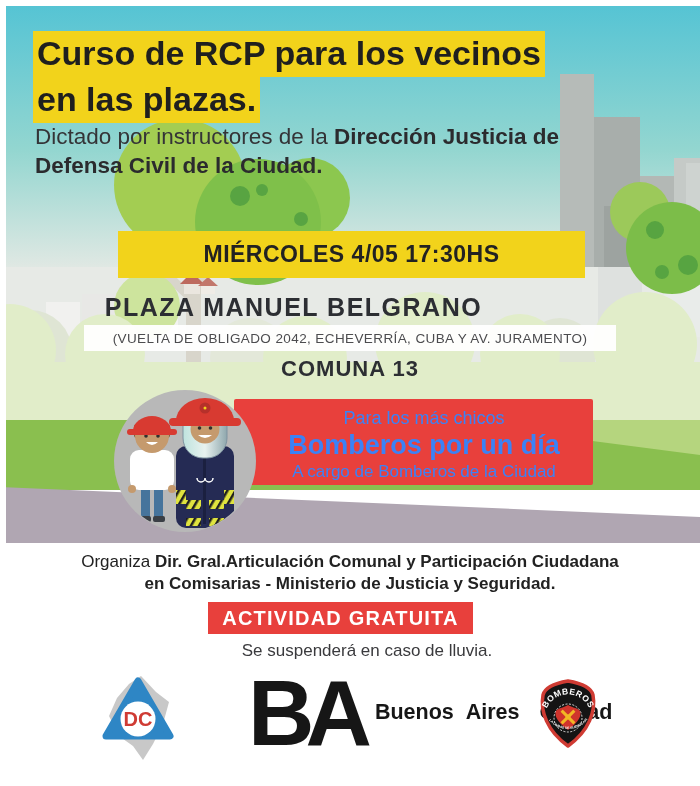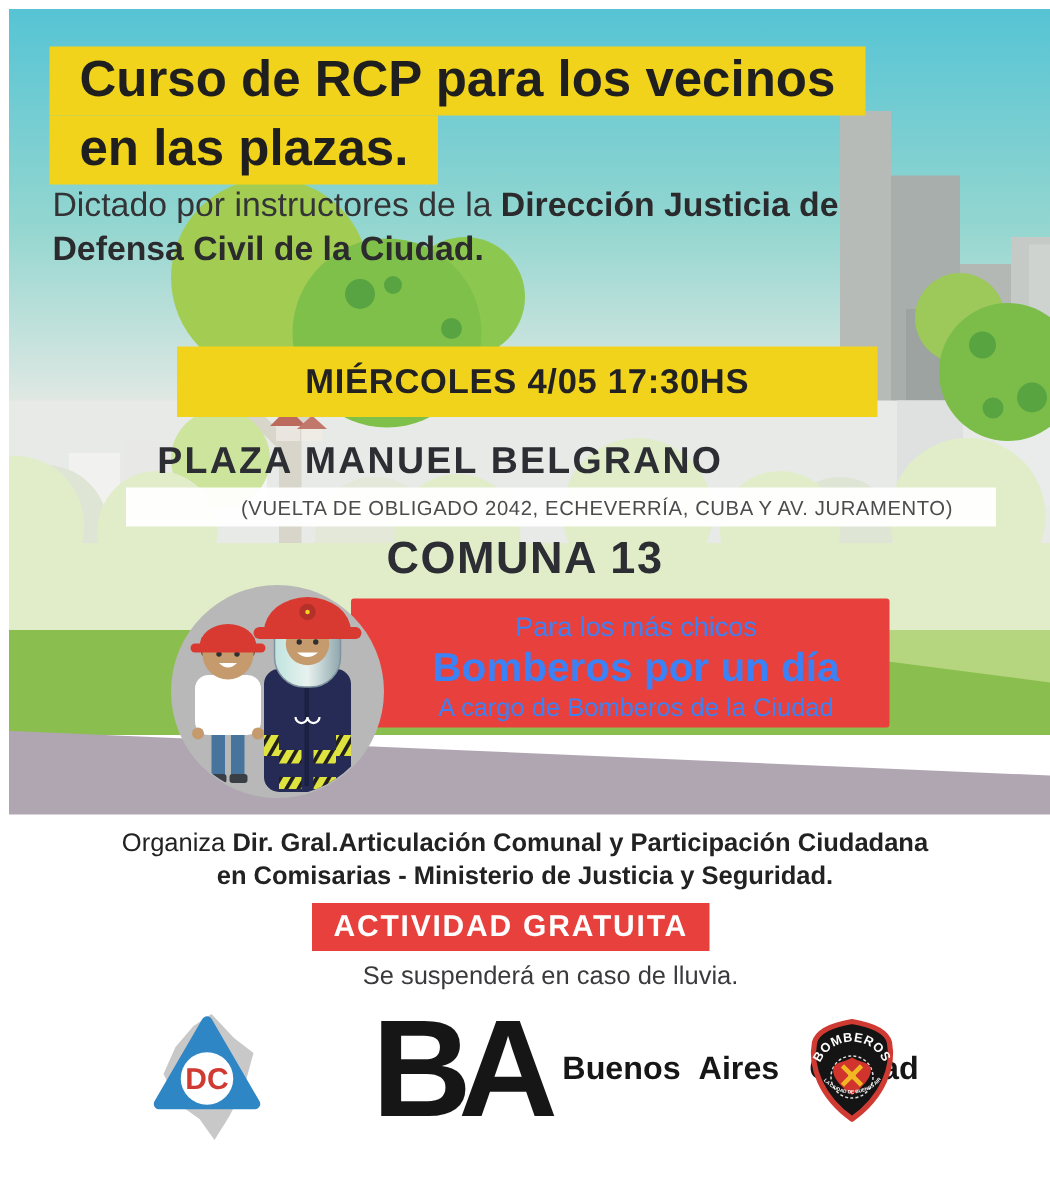--- a/index.html
+++ b/index.html
@@ -6,36 +6,36 @@
   .flyer{
     position:relative;width:700px;height:786px;overflow:hidden;background:#fff;
     font-family:"Liberation Sans",sans-serif;
   }
   .flyer svg.scene{position:absolute;left:0;top:0;z-index:0;display:block;}
   .layer{position:absolute;z-index:2;}
 
   
   .title-block{left:33px;top:31px;}
   .hl{display:inline-block;background:#f2d31b;color:#1f1f1f;
-      font-size:34px;line-height:38px;font-weight:800;padding:3px 20px 5px;}
+      font-size:34px;line-height:38px;font-weight:800;padding:3px 4px 5px;}
   .subtitle{left:35px;top:122px;width:640px;font-size:22.5px;line-height:29px;color:#343437;}
   .subtitle b{color:#2b2b2e;}
 
   
   .date-banner{left:118px;top:231px;width:467px;height:47px;background:#f2d31b;
       display:flex;align-items:center;justify-content:center;
       font-size:23px;font-weight:800;color:#222;letter-spacing:.5px;}
 
   .place{left:0;top:293px;width:587px;text-align:center;
       font-size:25px;font-weight:800;letter-spacing:1.5px;color:#2c2e33;}
   .address-strip{left:84px;top:325px;width:532px;height:26px;background:rgba(255,255,255,.95);
       display:flex;align-items:center;justify-content:center;
-      font-size:13.5px;letter-spacing:.4px;color:#4c4c4f;padding-left:48px;}
+      font-size:13.5px;letter-spacing:.4px;color:#4c4c4f;}
   .comuna{left:0;top:356px;width:700px;text-align:center;
-      font-size:30px;font-weight:800;letter-spacing:1px;color:#2c2e33;}
+      font-size:22px;font-weight:800;letter-spacing:1px;color:#2c2e33;}
 
   
   .promo-text{left:262px;top:406px;width:324px;text-align:center;color:#3b82f6;}
   .promo-text .l1{font-size:18px;line-height:24px;}
   .promo-text .l2{font-size:27px;line-height:31px;font-weight:800;}
   .promo-text .l3{font-size:17px;line-height:22px;}
 
   
   .organizer{left:0;top:551px;width:700px;text-align:center;
       font-size:17px;line-height:22px;color:#222;}

